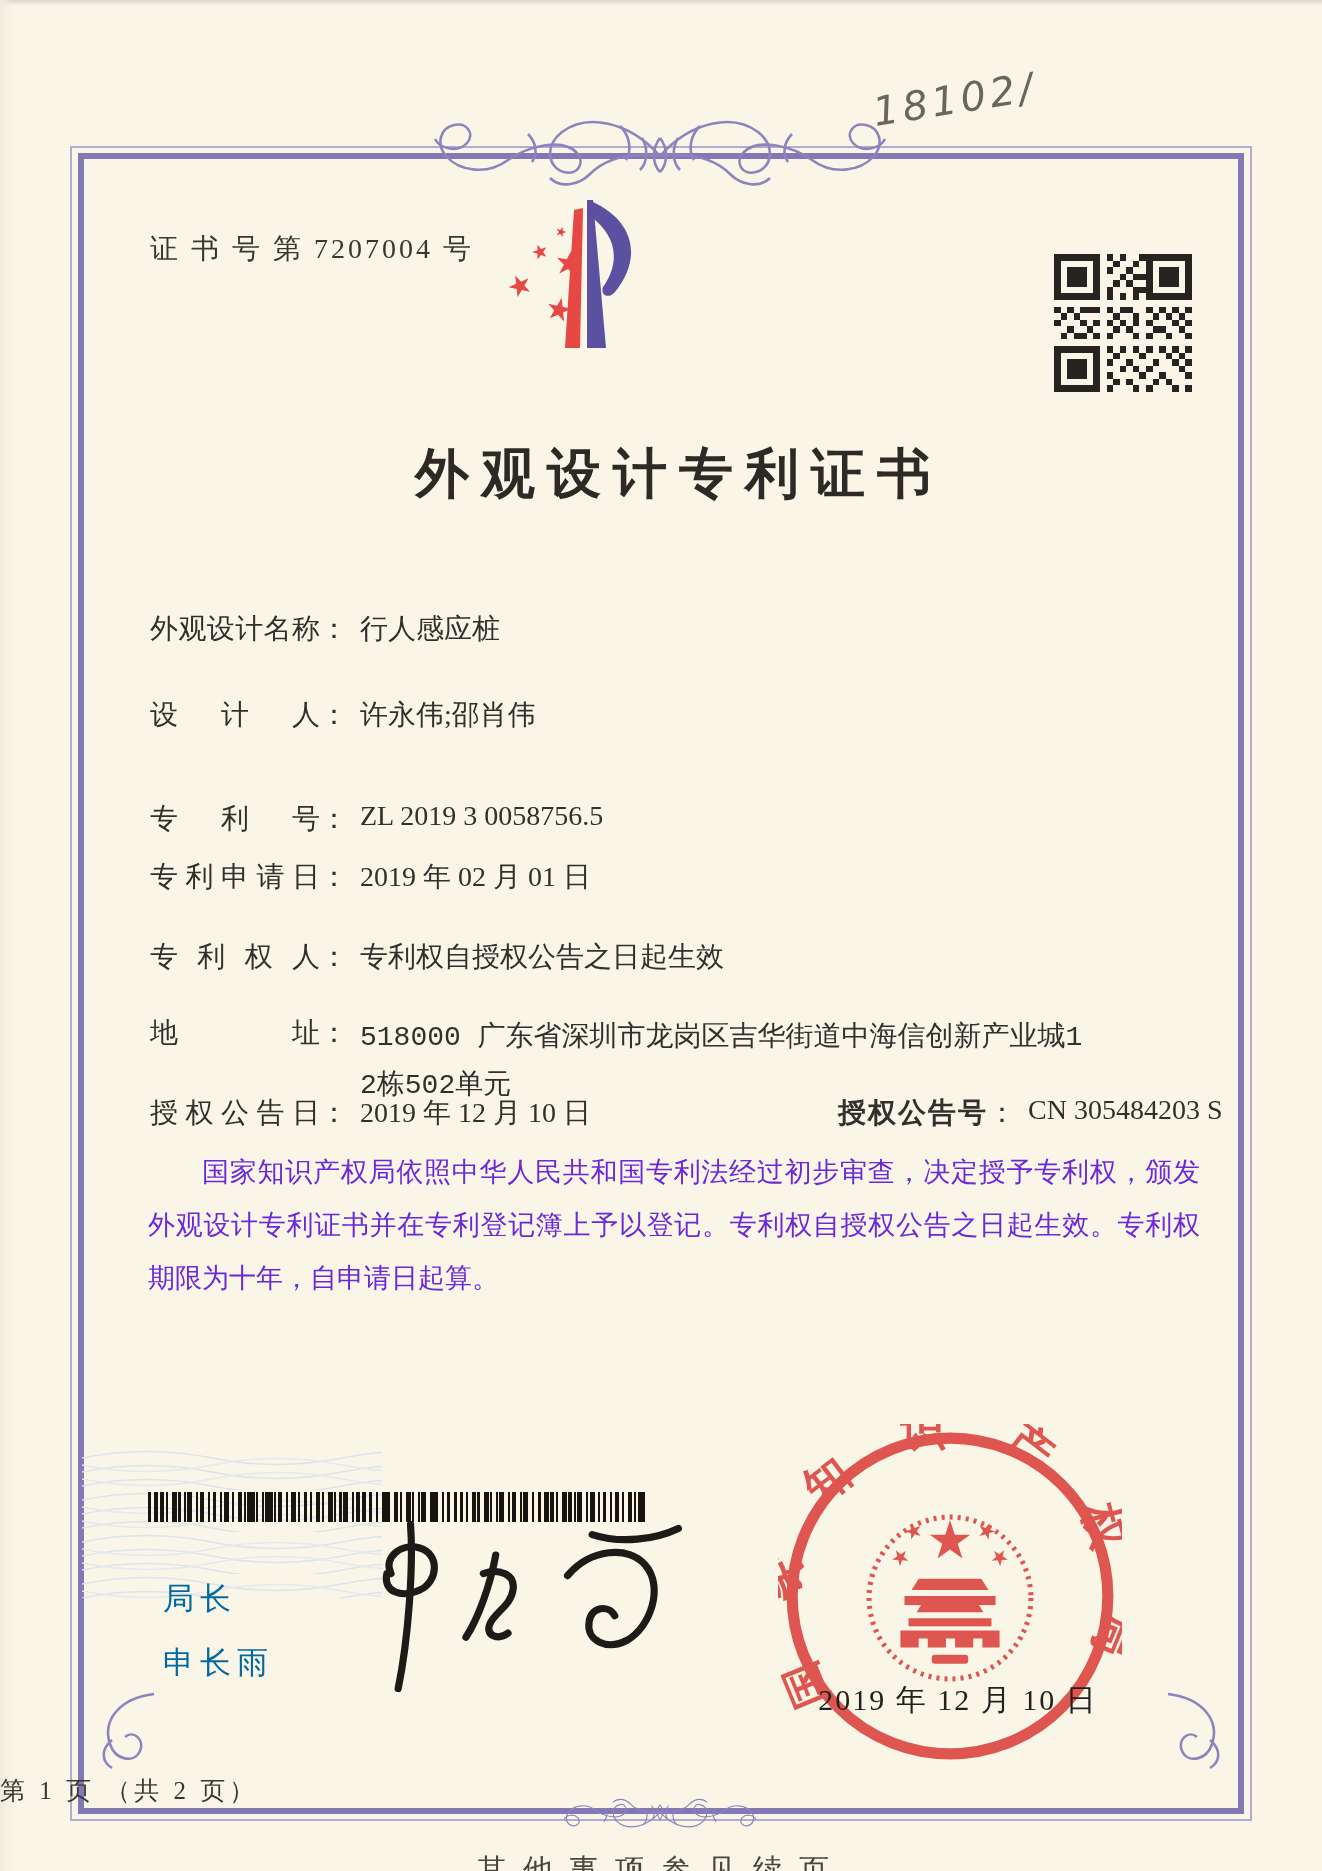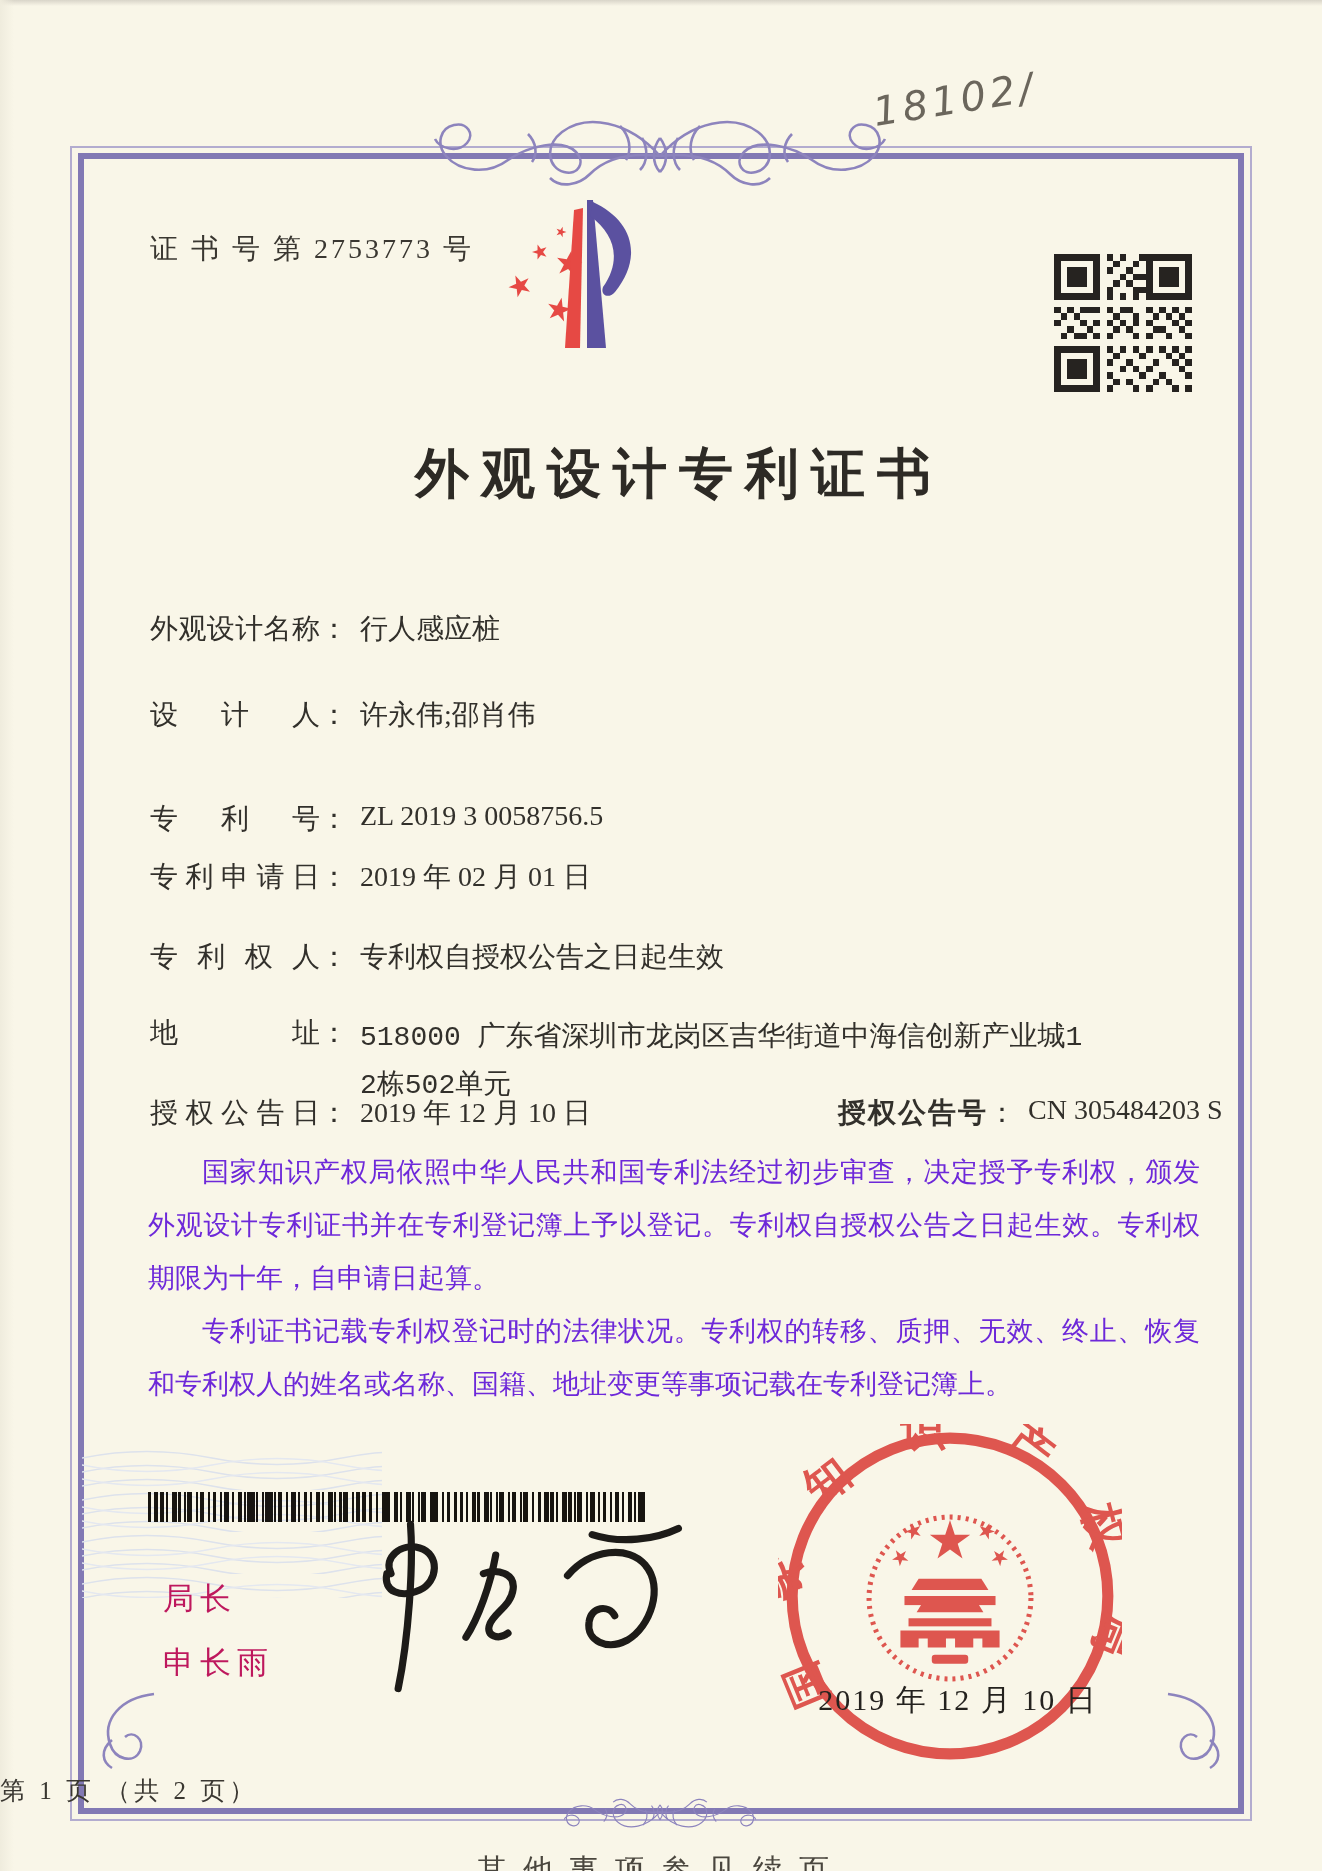--- a/index.html
+++ b/index.html
@@ -50,21 +50,21 @@
   .waves{position:absolute;left:82px;top:1448px;right:84px;bottom:60px;z-index:1;}
 
   .barcode{
     position:absolute;left:148px;top:1492px;width:498px;height:30px;z-index:2;
     background:
       repeating-linear-gradient(90deg,#17140f 0 2px,transparent 2px 6px),
       repeating-linear-gradient(90deg,#17140f 0 3px,transparent 3px 13px),
       repeating-linear-gradient(90deg,transparent 0 7px,#17140f 7px 10px,transparent 10px 23px);
   }
 
-  .director{position:absolute;left:163px;top:1578px;z-index:2;font-size:31px;letter-spacing:6px;color:#be185d;}
+  .director{position:absolute;left:163px;top:1578px;z-index:2;font-size:31px;letter-spacing:6px;color:#0369a1;}
   .director div{margin-bottom:22px;}
   .signature{position:absolute;left:318px;top:1512px;width:380px;height:195px;z-index:3;}
 
   .seal{position:absolute;left:778px;top:1424px;width:344px;height:344px;z-index:2;opacity:0.93;}
   .seal-date{
     position:absolute;left:788px;top:1680px;width:340px;z-index:4;text-align:center;
     font-size:30px;letter-spacing:2px;color:#24221e;
   }
 
   .footer{position:absolute;left:0;top:1774px;width:100%;font-size:25px;letter-spacing:4px;z-index:2;color:#3a3731;}
@@ -106,21 +106,21 @@
   <path d="M64,6 C30,10 12,32 20,56 C25,72 44,76 50,63 C55,51 43,42 35,49 M22,52 C10,62 12,74 22,80" fill="none" stroke="#8d84bd" stroke-width="2.6"></path>
 </svg>
 <svg class="orn" style="left:1162px;top:1688px;width:70px;height:84px;" viewBox="0 0 70 84">
   <g transform="translate(70 0) scale(-1 1)">
     <path d="M64,6 C30,10 12,32 20,56 C25,72 44,76 50,63 C55,51 43,42 35,49 M22,52 C10,62 12,74 22,80" fill="none" stroke="#8d84bd" stroke-width="2.6"></path>
   </g>
 </svg>
 
 <div class="handwriting">18102/</div>
 
-<div class="cert-no">证 书 号 第 2753773 号</div>
+<div class="cert-no">证 书 号 第 7207004 号</div>
 
 <svg class="logo" viewBox="0 0 180 150">
   <defs>
     <polygon id="star" points="0,-10 2.25,-3.09 9.51,-3.09 3.63,1.18 5.88,8.09 0,3.82 -5.88,8.09 -3.63,1.18 -9.51,-3.09 -2.25,-3.09"></polygon>
   </defs>
   <g fill="#e64944">
     <use href="#star" transform="translate(99,34) scale(0.55) rotate(18)"></use>
     <use href="#star" transform="translate(78,54) scale(0.8) rotate(-18)"></use>
     <use href="#star" transform="translate(107,66) scale(1.35) rotate(10)"></use>
     <use href="#star" transform="translate(58,88) scale(1.15) rotate(-24)"></use>
@@ -161,21 +161,20 @@
 </div>
 <div class="field" style="top:1094px;width:1030px;">
   <span class="lab">授权公告日</span><span class="colon">：</span><span class="val">2019 年 12 月 10 日</span>
   <span class="grant-no">
     <span class="lab2">授权公告号</span><span class="colon">：</span><span class="val">CN 305484203 S</span>
   </span>
 </div>
 
 <div class="paras">
   <p>国家知识产权局依照中华人民共和国专利法经过初步审查，决定授予专利权，颁发外观设计专利证书并在专利登记簿上予以登记。专利权自授权公告之日起生效。专利权期限为十年，自申请日起算。</p>
-  <p>专利证书记载专利权登记时的法律状况。专利权的转移、质押、无效、终止、恢复和专利权人的姓名或名称、国籍、地址变更等事项记载在专利登记簿上。</p>
 </div>
 
 <svg class="waves">
   <defs>
     <pattern id="wav" width="260" height="42" patternUnits="userSpaceOnUse">
       <path d="M0 10 q65 -13 130 0 t130 0" fill="none" stroke="#dde2ec" stroke-width="1.6"></path>
       <path d="M0 24 q65 -13 130 0 t130 0" fill="none" stroke="#dde2ec" stroke-width="1.6"></path>
       <path d="M0 38 q65 -13 130 0 t130 0" fill="none" stroke="#dde2ec" stroke-width="1.6"></path>
       <path d="M-130 17 q65 -13 130 0 t130 0 t130 0" fill="none" stroke="#e4e8f0" stroke-width="1.3"></path>
       <path d="M-130 31 q65 -13 130 0 t130 0 t130 0" fill="none" stroke="#e4e8f0" stroke-width="1.3"></path>

